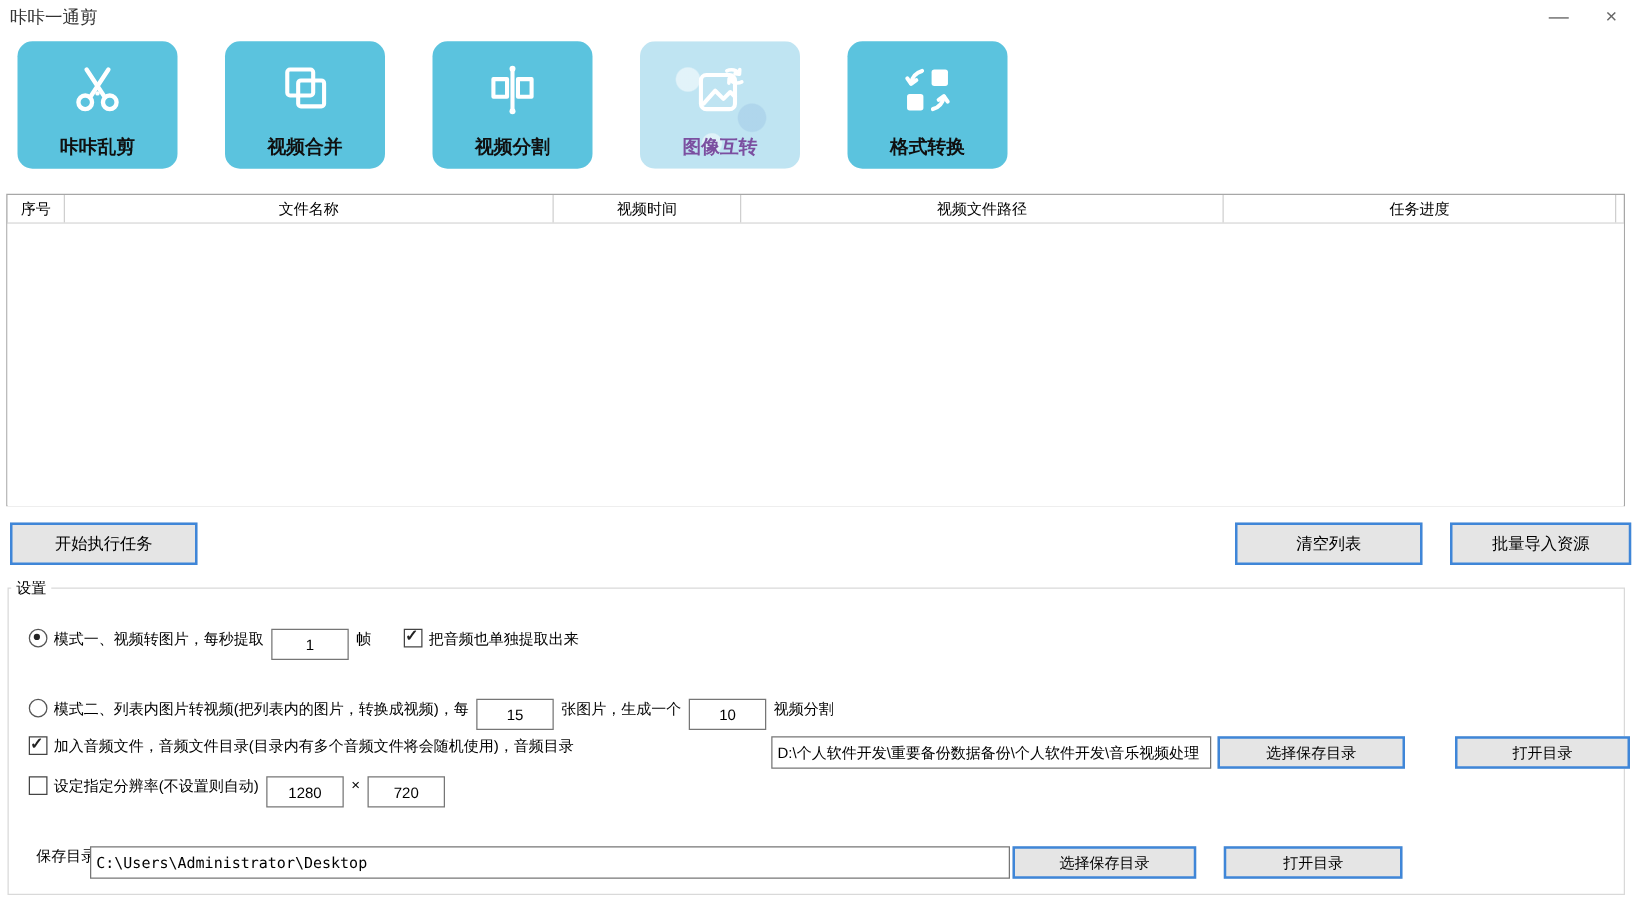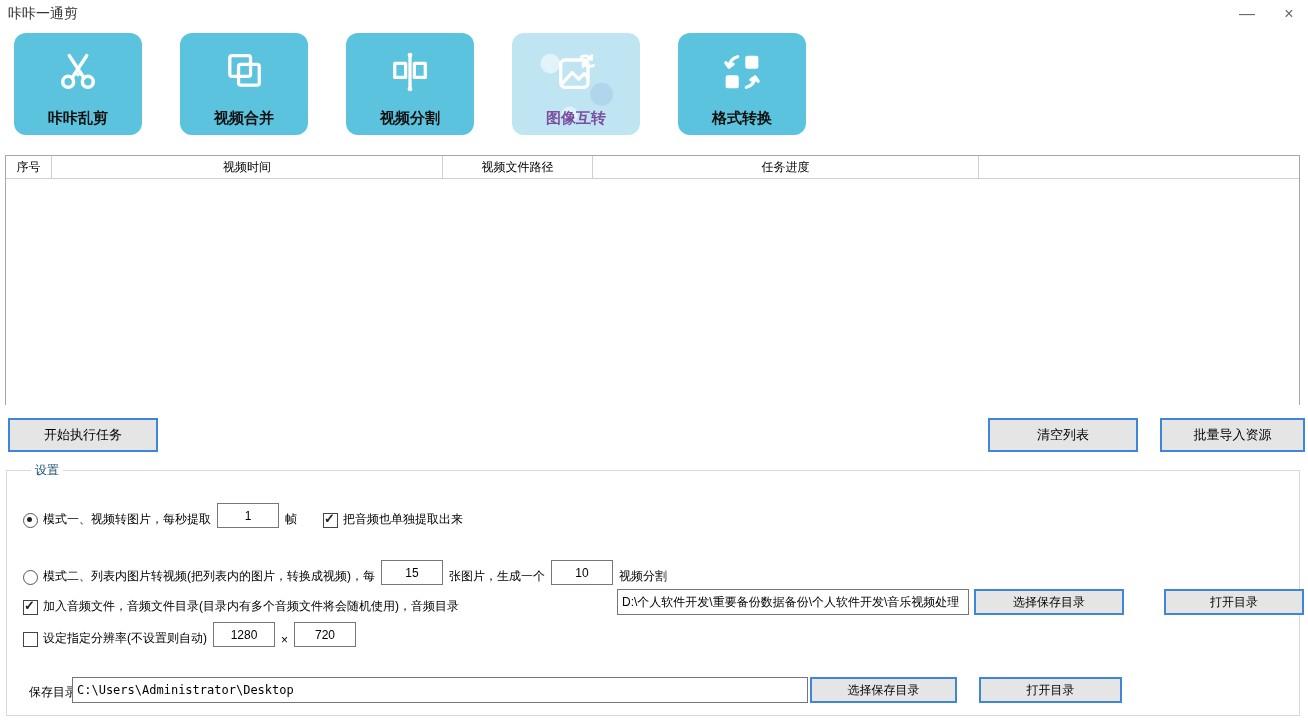--- a/index.html
+++ b/index.html
@@ -40,22 +40,22 @@
   
   .wbtn{position:absolute;box-sizing:border-box;background:#e5e5e5;border:2px solid #3f86d8;
         display:flex;align-items:center;justify-content:center;font-size:13px;color:#000;cursor:default;}
   .btn-start{left:8px;top:418px;width:150px;height:34px;}
   .btn-clear{left:988px;top:418px;width:150px;height:34px;}
   .btn-batch{left:1160px;top:418px;width:145px;height:34px;}
 
   
   .groupbox{position:absolute;left:6px;top:470px;width:1294px;height:246px;
             border:1px solid #d9d9d9;box-sizing:border-box;}
-  .gb-label{position:absolute;top:-9px;left:24px;background:#fff;padding:0 4px;font-size:12px;color:#0c4a6e;}
-  .srow{position:absolute;left:16px;display:flex;align-items:flex-end;white-space:nowrap;}
+  .gb-label{position:absolute;top:-9px;left:2px;background:#fff;padding:0 4px;font-size:12px;color:#000000;}
+  .srow{position:absolute;left:16px;display:flex;align-items:flex-start;white-space:nowrap;}
   .rowA{top:32px;}
   .rowB{top:88px;height:26px;}
   .rowC{top:118px;height:26px;left:8px;width:1280px;}
   .rowD{top:150px;height:26px;}
   .rowE{top:206px;height:24px;left:16px;width:1280px;}
 
   
   .radio{width:13px;height:13px;border:1px solid #555;border-radius:50%;margin-right:5px;
          position:relative;background:#fff;flex:none;}
   .radio.on::after{content:"";position:absolute;left:3px;top:3px;width:5px;height:5px;
@@ -152,20 +152,21 @@
           <path d="M36.8 30.5 L34 26.5 L30.2 29.2"></path>
         </svg>
       </div>
       <div class="tlabel">格式转换</div>
     </div>
   </div>
 
   <div class="ftable">
     <div class="thead">
       <div class="th">序号</div>
+      <div class="th">文件名称</div>
       <div class="th">视频时间</div>
       <div class="th">视频文件路径</div>
       <div class="th">任务进度</div>
       <div class="th"></div>
     </div>
     <div class="tbody"></div>
   </div>
 
   <div class="wbtn btn-clear">清空列表</div>
   <div class="wbtn btn-start">开始执行任务</div>

